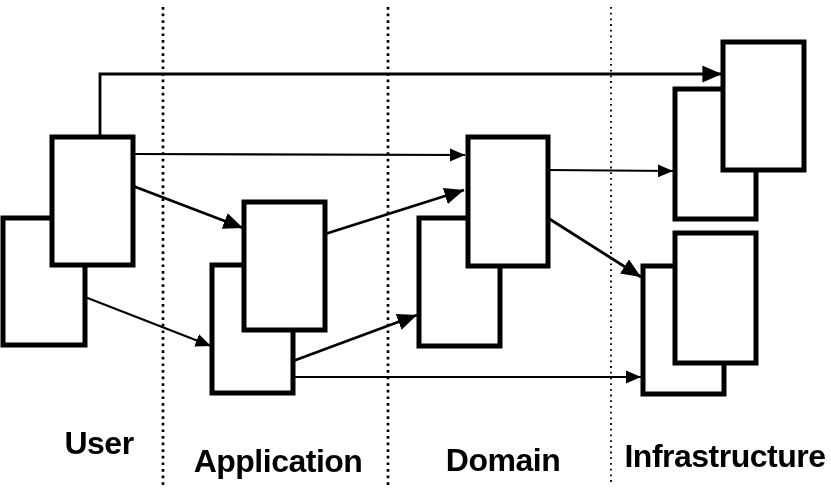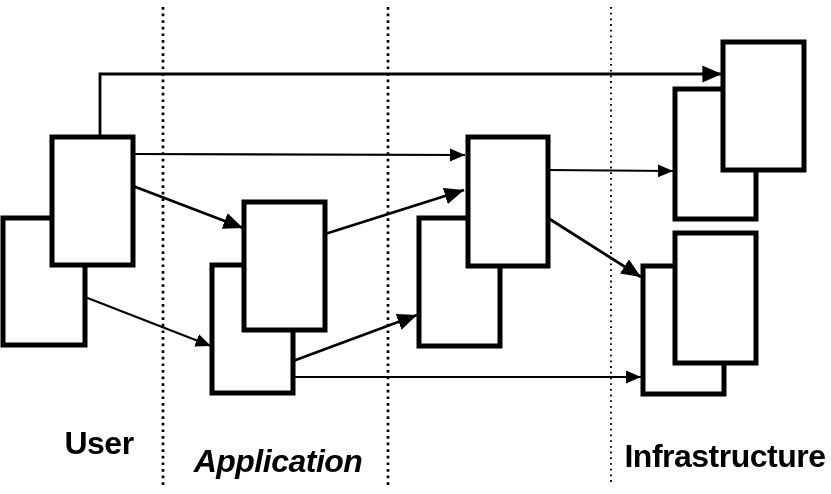--- a/index.html
+++ b/index.html
@@ -78,19 +78,22 @@
         <polyline points="293,377 641,377" fill="none" stroke="#000000" stroke-width="2.2" marker-end="url(#arrowhead)"></polyline>
         <polyline points="548,170 673,171" fill="none" stroke="#000000" stroke-width="2.2" marker-end="url(#arrowhead)"></polyline>
         <polyline points="548,218 641,277" fill="none" stroke="#000000" stroke-width="2.8" marker-end="url(#arrowhead)"></polyline>
       </g>
   </svg>
   <div id="labels-layer">
       <div class="layer-label" style="left: 67px; top: 443px; margin-left: 32px;">
         <span style="display: block;">User</span>
       </div>
       <div class="layer-label" style="left: 278px; top: 461px;">
-        <span style="display: block; font-style: italic;">Application</span>
+        <span style="display: block;">Application</span>
+      </div>
+      <div class="layer-label" style="left: 503px; top: 460px;">
+        <span style="display: block;">Domain</span>
       </div>
       <div class="layer-label" style="left: 725px; top: 452px;">
         <span style="display: block; margin-top: 8px;">Infrastructure</span>
       </div>
     </div>
 </div>
 
 </body></html>

